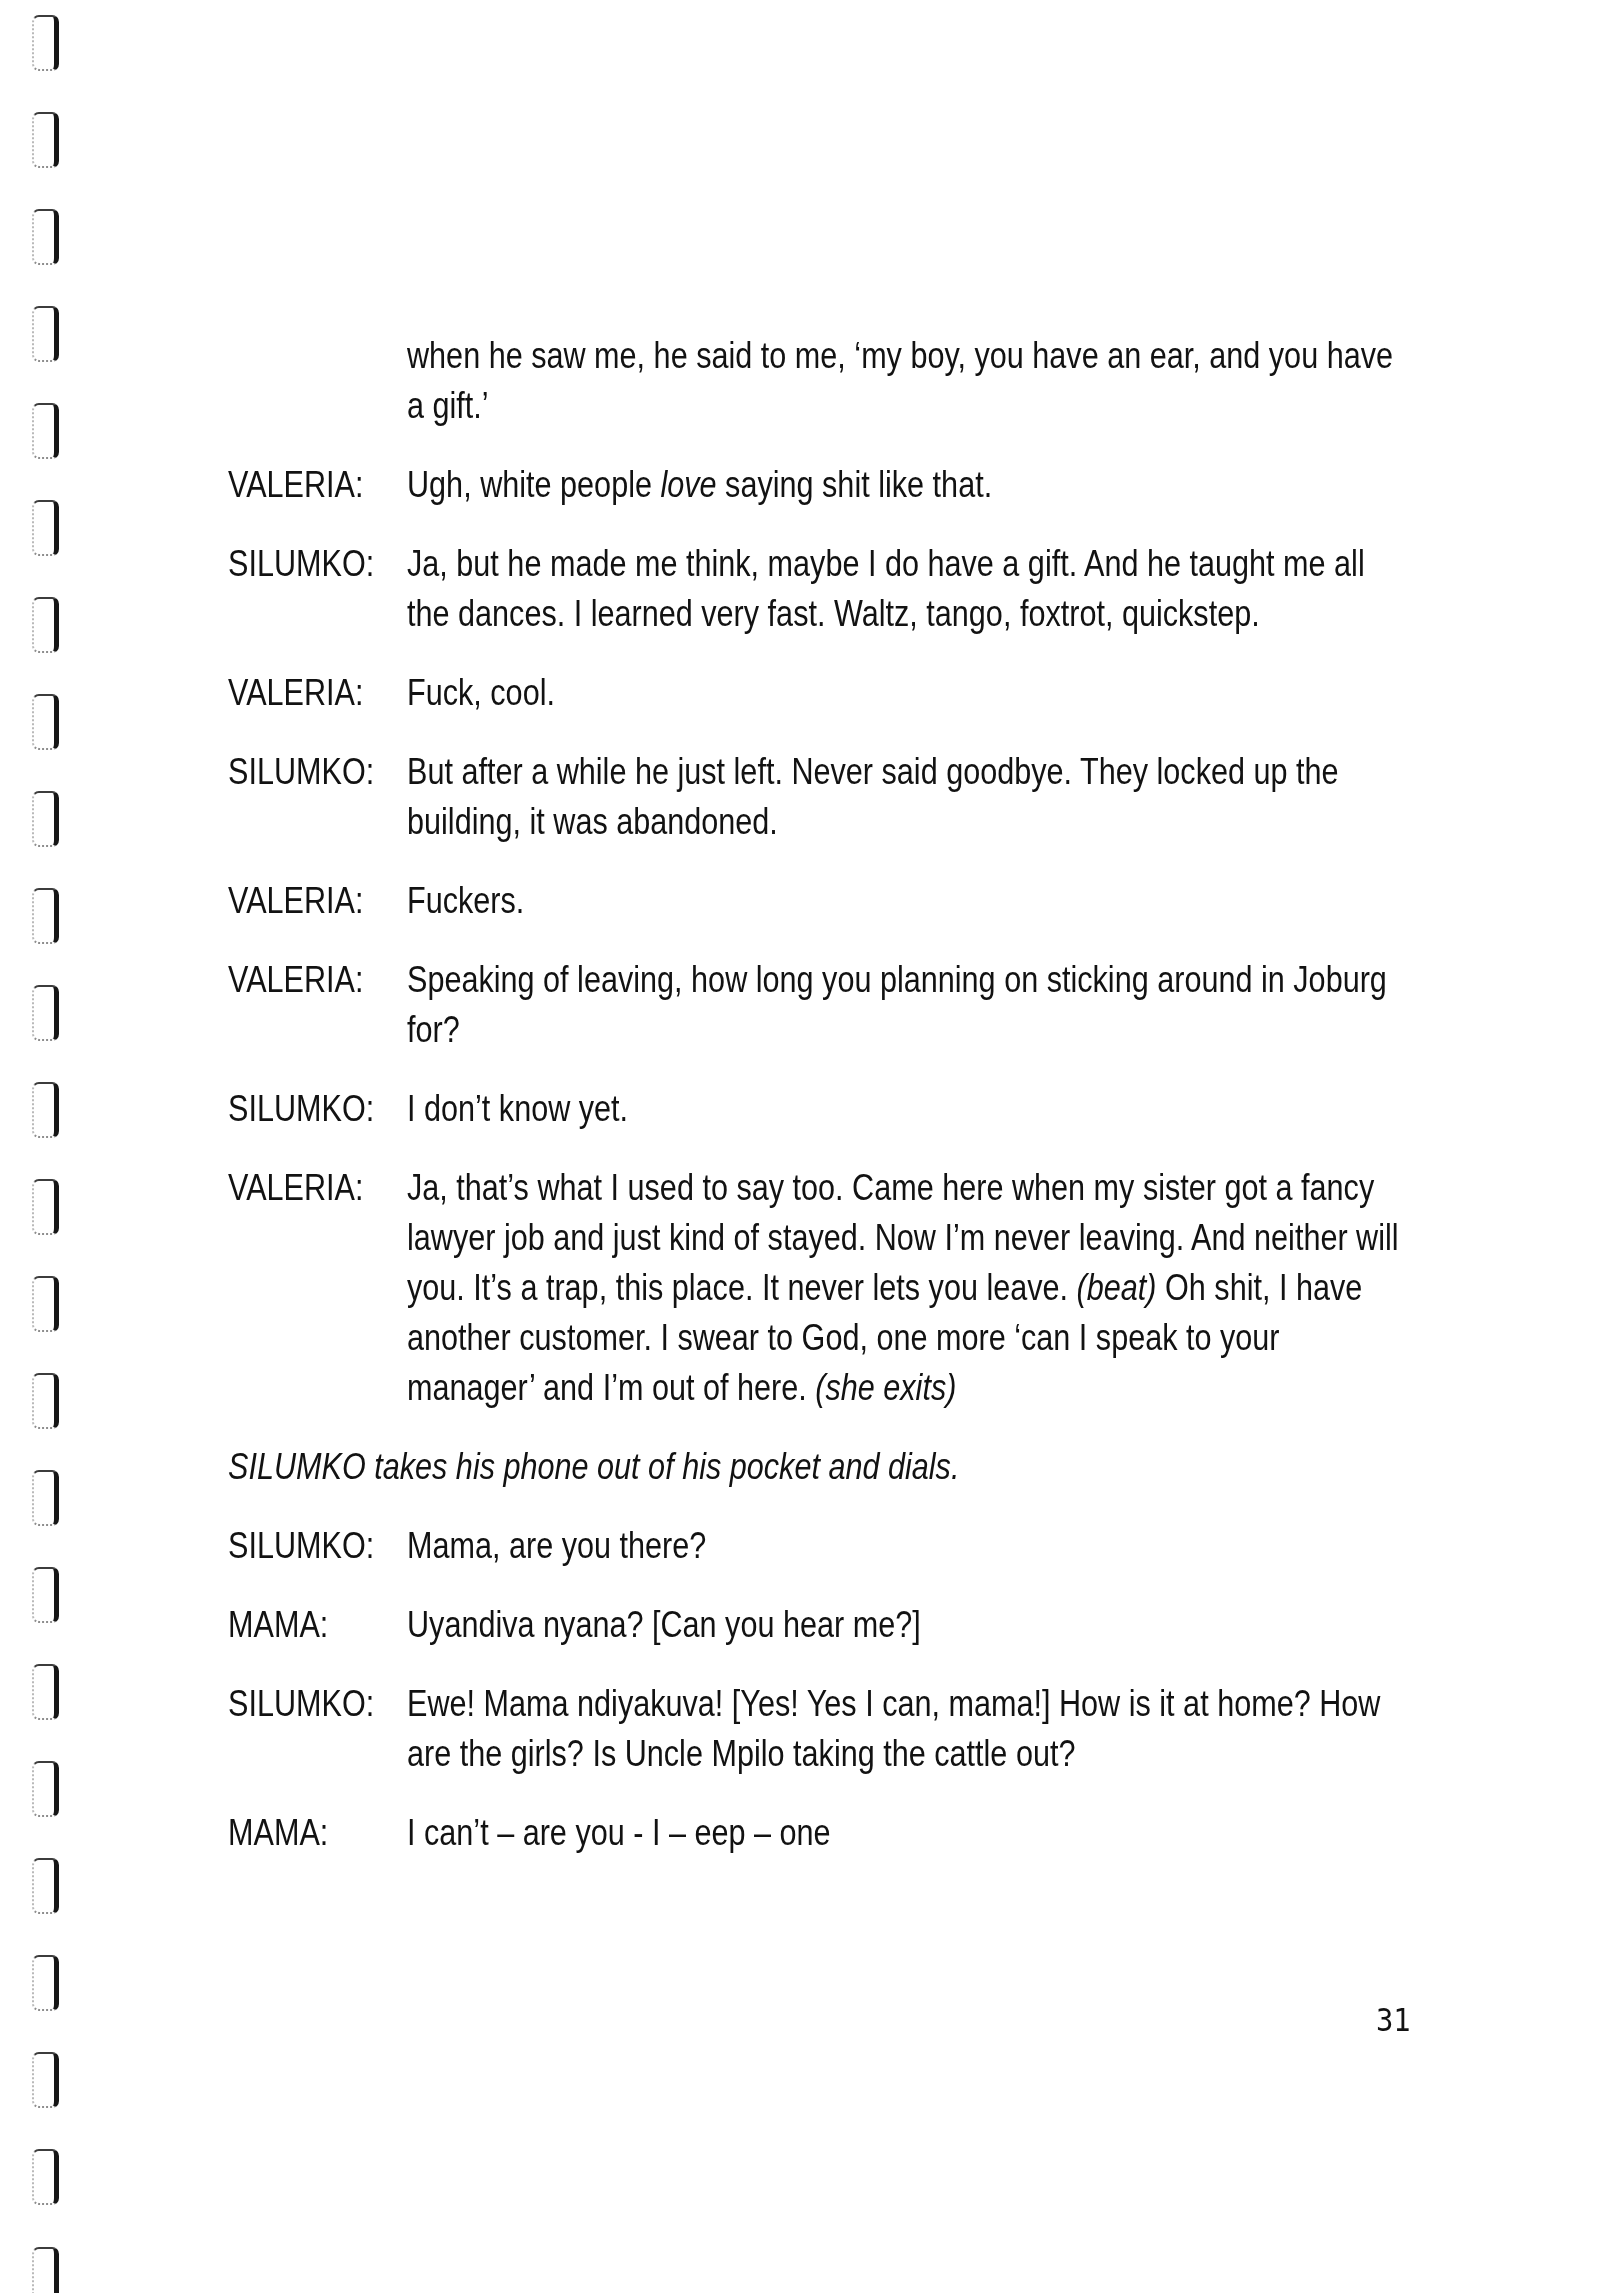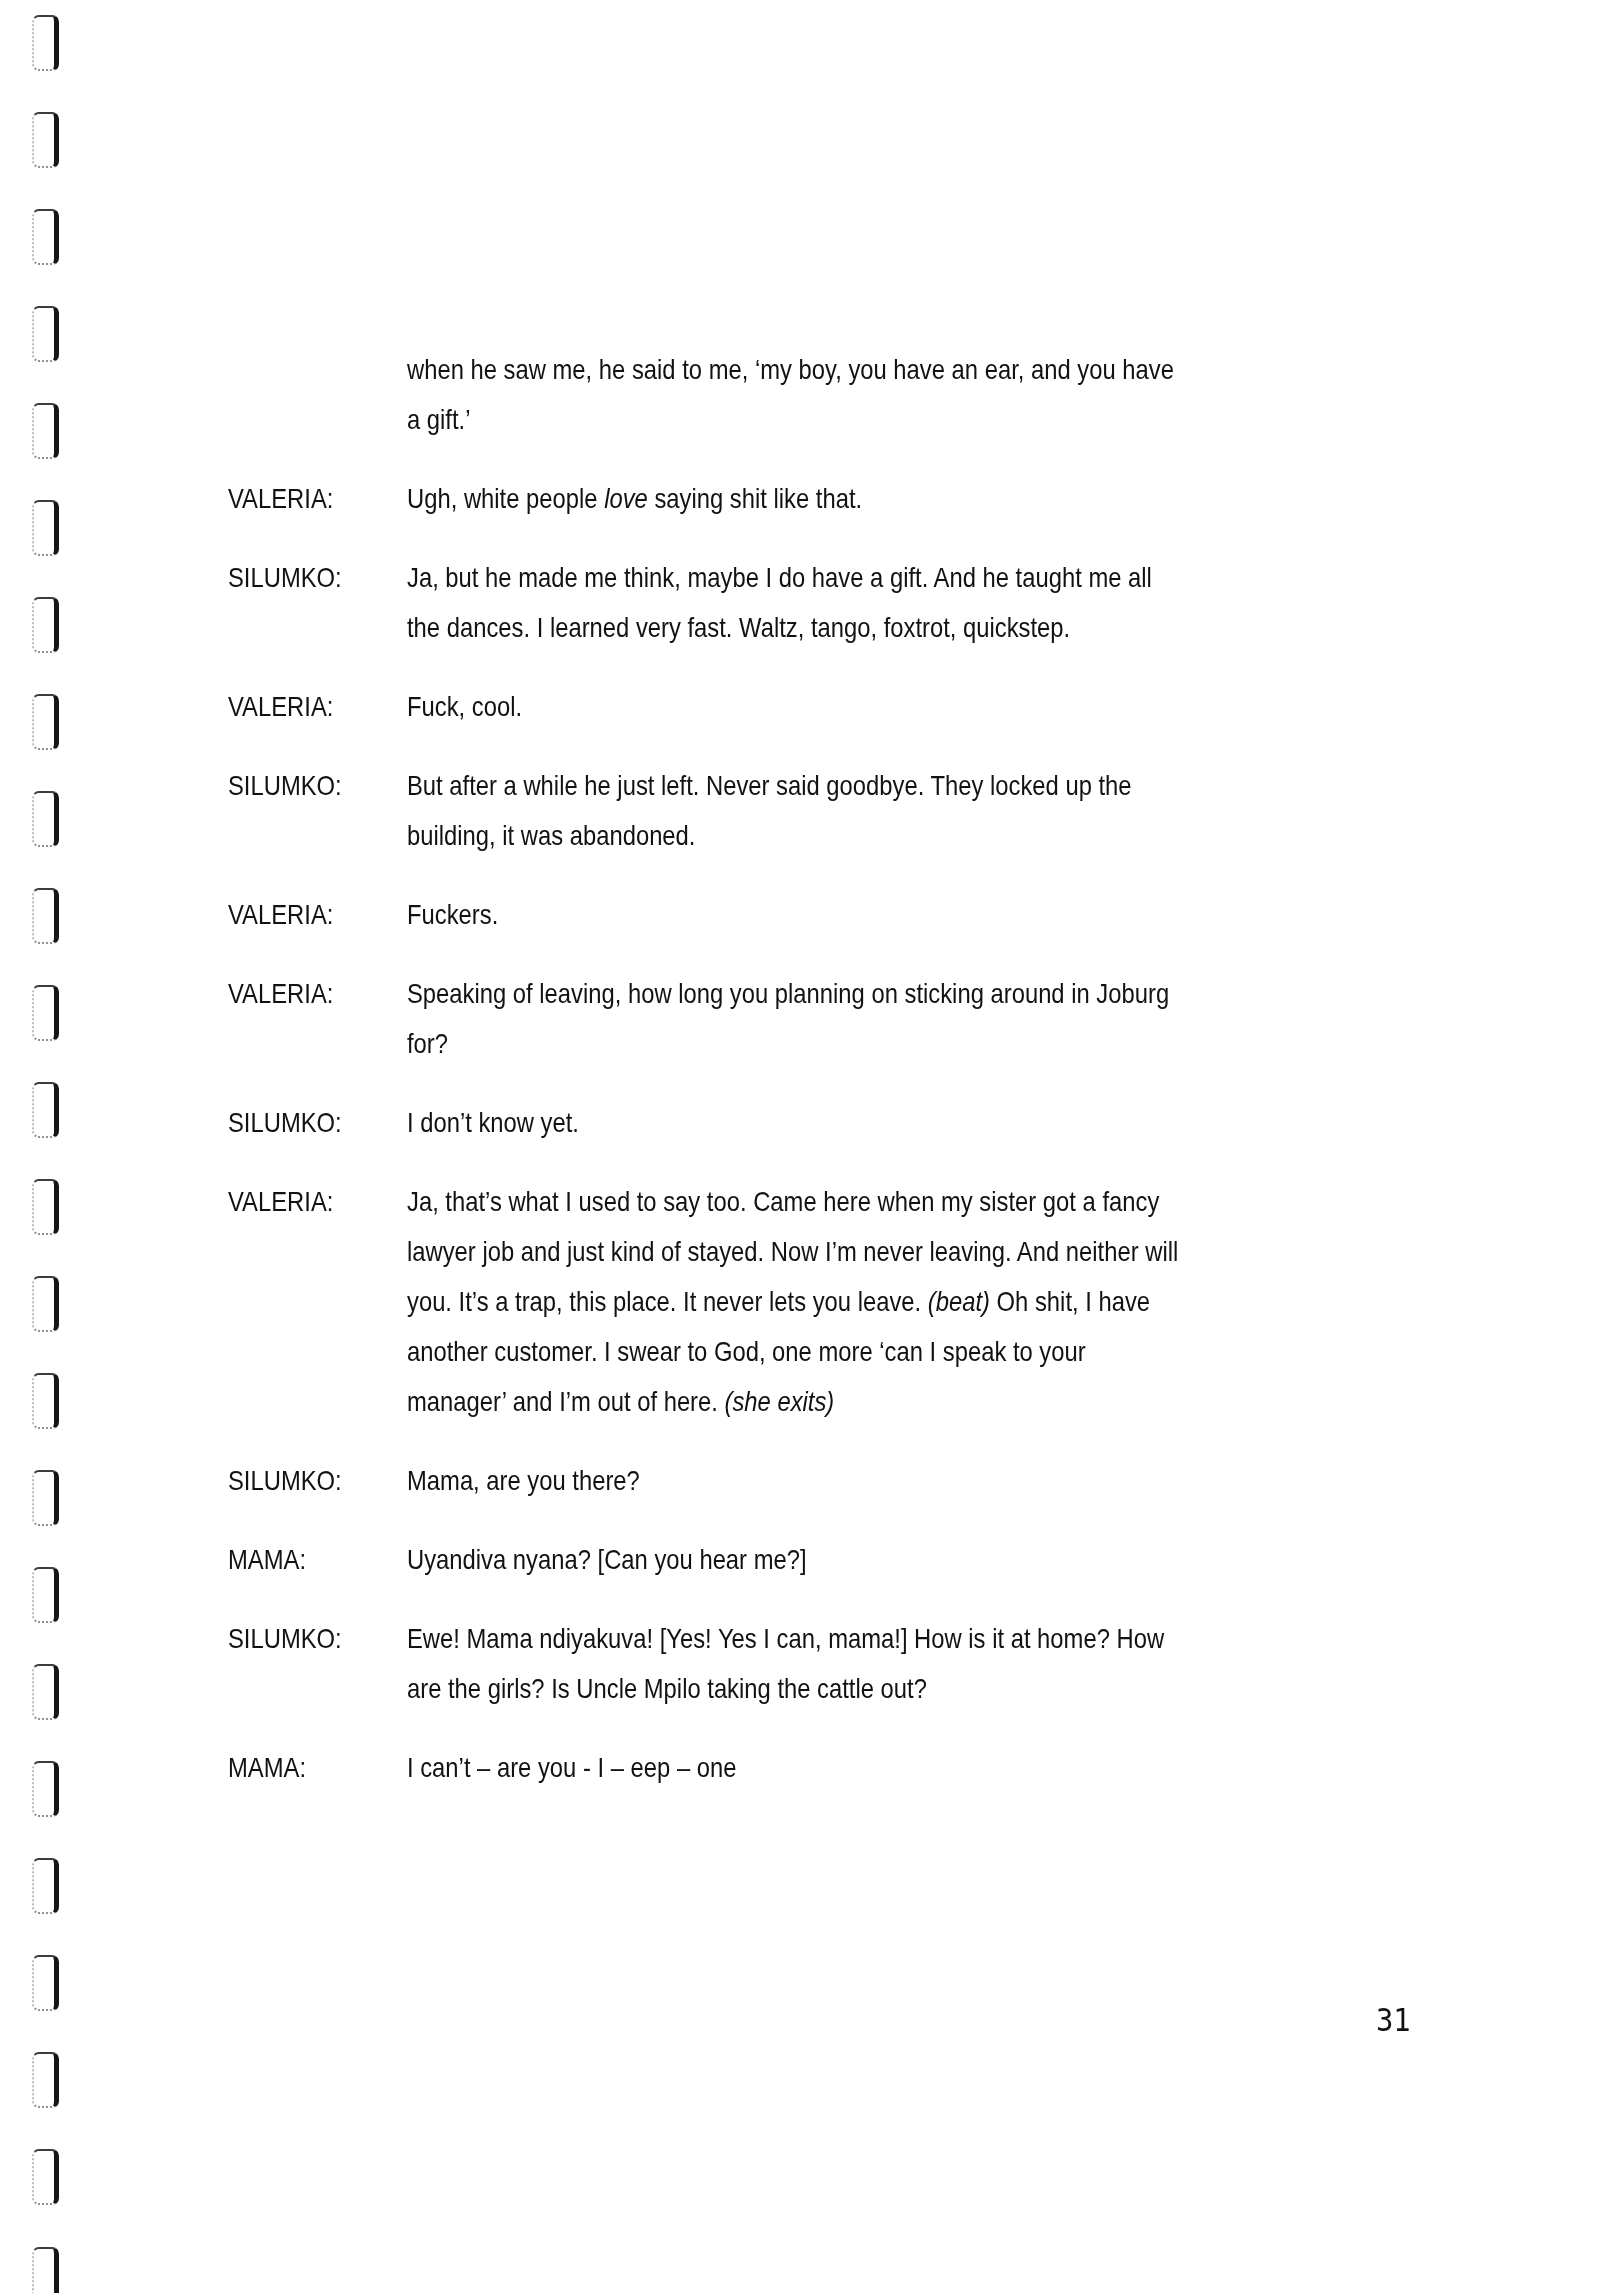--- a/index.html
+++ b/index.html
@@ -33,23 +33,22 @@
     border-bottom: 2px dotted #8d8d8d;
     border-left: 2px dotted #b9b9b9;
     background: transparent;
   }
   
   .script {
     position: absolute;
     left: 228px;
     top: 331px;
     width: 1220px;
-    font-size: 28px;
+    font-size: 36px;
     line-height: 50px;
-    margin-top: 14px;
   }
   .block {
     position: relative;
     padding-left: 179px;
     margin-bottom: 29px;
   }
   .block.direction {
     padding-left: 0;
     font-style: italic;
   }
@@ -145,20 +144,23 @@
       <div class="line"><span>I don’t know yet.</span></div>
     </div>
     <div class="block">
       <span class="speaker">VALERIA:</span>
       <div class="line"><span>Ja, that’s what I used to say too. Came here when my sister got a fancy</span></div>
       <div class="line"><span>lawyer job and just kind of stayed. Now I’m never leaving. And neither will</span></div>
       <div class="line"><span>you. It’s a trap, this place. It never lets you leave. </span><em>(beat)</em><span> Oh shit, I have</span></div>
       <div class="line"><span>another customer. I swear to God, one more ‘can I speak to your</span></div>
       <div class="line"><span>manager’ and I’m out of here. </span><em>(she exits)</em></div>
     </div>
+    <div class="block direction">
+      <div class="line"><em>SILUMKO takes his phone out of his pocket and dials.</em></div>
+    </div>
     <div class="block">
       <span class="speaker">SILUMKO:</span>
       <div class="line"><span>Mama, are you there?</span></div>
     </div>
     <div class="block">
       <span class="speaker">MAMA:</span>
       <div class="line"><span>Uyandiva nyana? [Can you hear me?]</span></div>
     </div>
     <div class="block">
       <span class="speaker">SILUMKO:</span>

